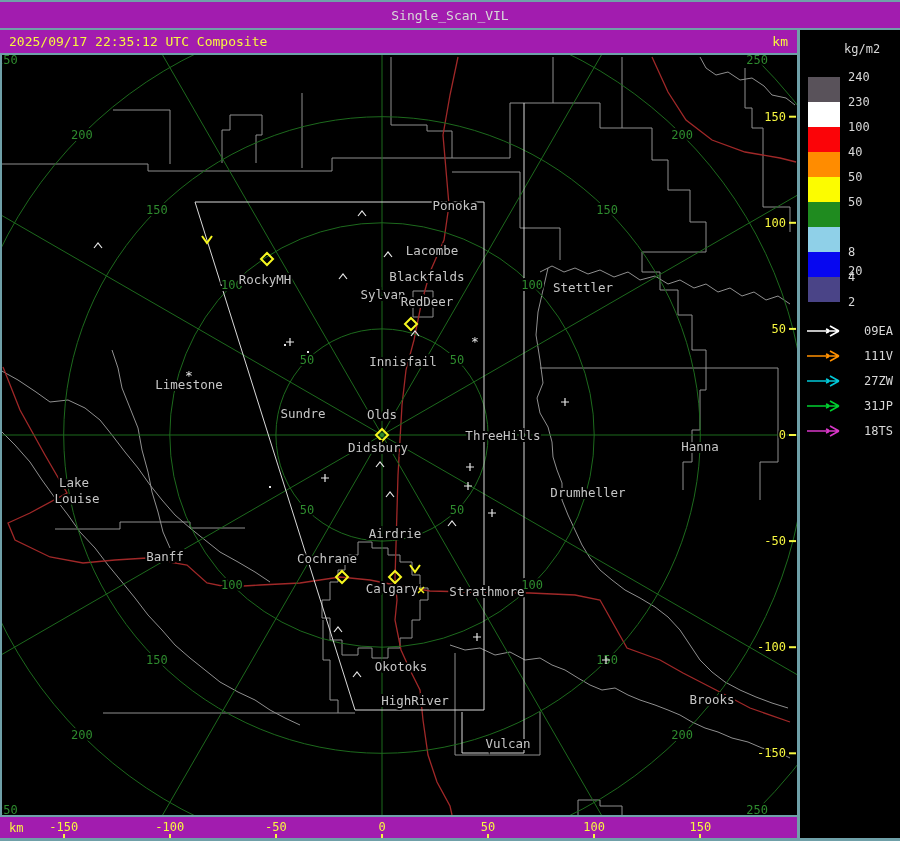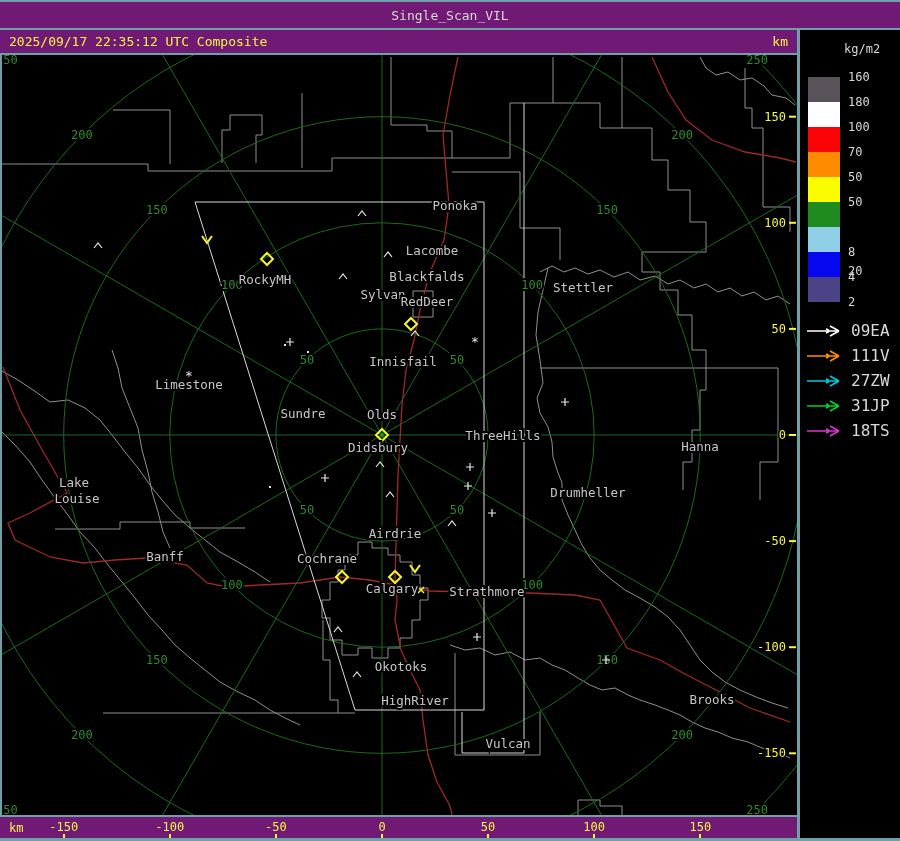--- a/index.html
+++ b/index.html
@@ -1,21 +1,21 @@
 <!DOCTYPE html>
 <html><head>
 <meta charset="utf-8">
 <style>
   :root{
     --cyan:#6fa0a8;
     --yellow:#f7f740;
     --txt:#d8d8d8;
   }
   html,body{margin:0;padding:0;background:#000;}
-  #screen{position:relative;width:900px;height:841px;background:#701a75;overflow:hidden;
+  #screen{position:relative;width:900px;height:841px;background:#a21caf;overflow:hidden;
           font-family:"DejaVu Sans Mono","Liberation Mono",monospace;}
   #titlebar{position:absolute;left:0;top:0;width:900px;height:30px;box-sizing:border-box;
             border-top:2px solid var(--cyan);border-bottom:2px solid var(--cyan);
             display:flex;align-items:center;justify-content:center;color:var(--txt);font-size:13px;}
   #infobar{position:absolute;left:0;top:30px;width:797px;height:25px;box-sizing:border-box;
            border-bottom:2px solid var(--cyan);display:flex;align-items:center;
            justify-content:space-between;padding:0 9px;color:var(--yellow);font-size:13px;}
   #maparea{position:absolute;left:0;top:55px;width:797px;height:760px;box-sizing:border-box;
            border-left:2px solid var(--cyan);background:#000;}
   #map-svg{display:block;}
@@ -28,21 +28,21 @@
   #sidepanel{position:absolute;left:797px;top:30px;width:103px;height:808px;box-sizing:border-box;
              border-left:3px solid var(--cyan);background:#000;color:var(--txt);}
   #unit-label{position:absolute;left:44px;top:12px;font-size:12px;}
   #swatch-col{position:absolute;left:8px;top:47px;width:32px;}
   .swatch{width:32px;height:25px;}
   #scale-labels{position:absolute;left:48px;top:47px;width:50px;}
   .scale-label{position:absolute;left:0;height:16px;line-height:16px;font-size:12px;color:var(--txt);}
   #legend-rows{position:absolute;left:6px;top:288px;width:96px;}
   .legend-row{height:25px;display:flex;align-items:center;}
   .legend-row svg{flex:0 0 38px;}
-  .legend-id{margin-left:7px;font-size:16px;color:var(--txt);}
+  .legend-id{margin-left:20px;font-size:12px;color:var(--txt);}
 </style>
 </head>
 <body>
 
 <div id="screen">
   <div id="titlebar">
     <span>Single_Scan_VIL</span>
   </div>
 
   <div id="infobar">
@@ -215,24 +215,24 @@
         <div class="swatch" style="background: rgb(255, 255, 255);"></div>
         <div class="swatch" style="background: rgb(251, 4, 8);"></div>
         <div class="swatch" style="background: rgb(255, 140, 0);"></div>
         <div class="swatch" style="background: rgb(252, 252, 0);"></div>
         <div class="swatch" style="background: rgb(31, 139, 31);"></div>
         <div class="swatch" style="background: rgb(143, 208, 232);"></div>
         <div class="swatch" style="background: rgb(7, 7, 240);"></div>
         <div class="swatch" style="background: rgb(74, 68, 135);"></div>
       </div>
     <div id="scale-labels">
-        <div class="scale-label" style="top: -8px;">160</div>
-        <div class="scale-label" style="top: 17px;">180</div>
+        <div class="scale-label" style="top: -8px;">240</div>
+        <div class="scale-label" style="top: 17px;">230</div>
         <div class="scale-label" style="top: 42px;">100</div>
-        <div class="scale-label" style="top: 67px;">70</div>
+        <div class="scale-label" style="top: 67px;">40</div>
         <div class="scale-label" style="top: 92px;">50</div>
         <div class="scale-label" style="top: 117px;">50</div>
         <div class="scale-label" style="top: 142px; margin-top: 44px;">20</div>
         <div class="scale-label" style="top: 167px;">8</div>
         <div class="scale-label" style="top: 192px;">4</div>
         <div class="scale-label" style="top: 217px;">2</div>
       </div>
     <div id="legend-rows">
         <div class="legend-row">
           <svg width="38" height="14">

